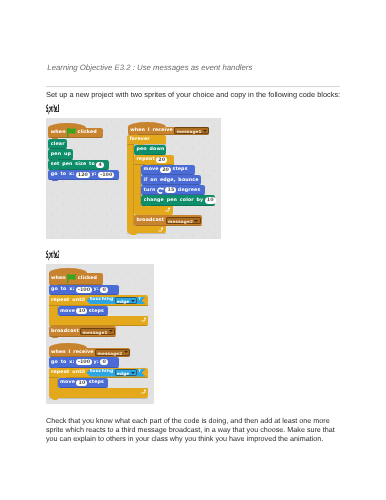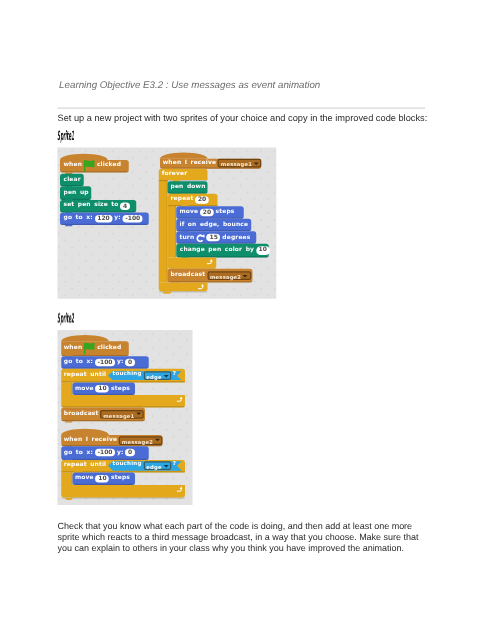--- a/index.html
+++ b/index.html
@@ -51,23 +51,23 @@
   .cside{position:absolute;box-shadow:inset -0.7px 0 0 rgba(0,0,0,0.14);}
   .cfoot{position:absolute;border-radius:0 0 2.2px 2.2px;}
   .carm{position:absolute;border-radius:2.2px 2.2px 0 0;}
   .sens{display:inline-flex;align-items:center;height:7.8px;padding:0 3.6px;gap:1.3px;
         font-size:4.4px;font-weight:bold;color:#fff;letter-spacing:0.2px;box-sizing:border-box;}
 </style>
 </head>
 <body>
 
 <div class="page" data-name="worksheet-page">
-  <div class="subtitle" data-name="learning-objective">Learning Objective E3.2 : Use messages as event animation</div>
+  <div class="subtitle" data-name="learning-objective">Learning Objective E3.2 : Use messages as event handlers</div>
   <div class="rule" data-name="header-divider"></div>
-  <div class="intro" data-name="intro-text">Set up a new project with two sprites of your choice and copy in the improved code blocks:</div>
+  <div class="intro" data-name="intro-text">Set up a new project with two sprites of your choice and copy in the following code blocks:</div>
 
   <div class="spritelabel" style="left:46px;top:104px;" data-name="sprite1-label">Sprite1</div>
   <div class="panel" id="panel1" style="left:46px;top:118.2px;width:175px;height:120.8px;" data-name="sprite1-code-panel">
     <div class="dots" data-name="panel-dot-grid"></div>
   </div>
 
   <div class="spritelabel" style="left:46px;top:250px;" data-name="sprite2-label">Sprite2</div>
   <div class="panel" id="panel2" style="left:46px;top:264.4px;width:108px;height:139.7px;" data-name="sprite2-code-panel">
     <div class="dots" data-name="panel-dot-grid"></div>
   </div>

